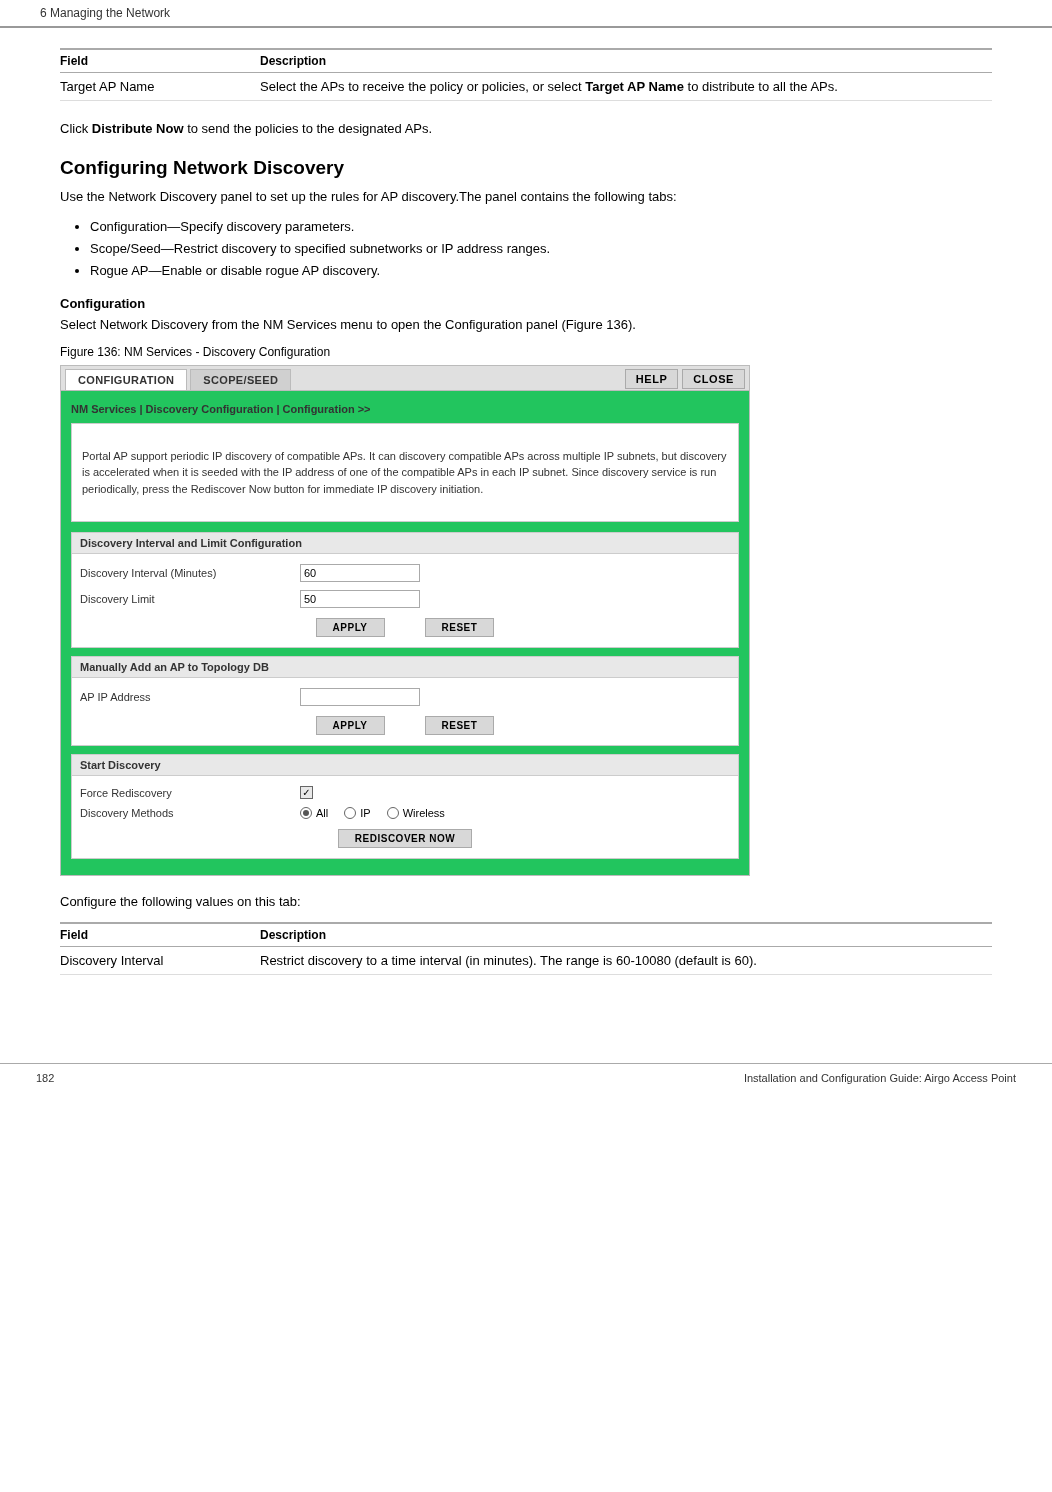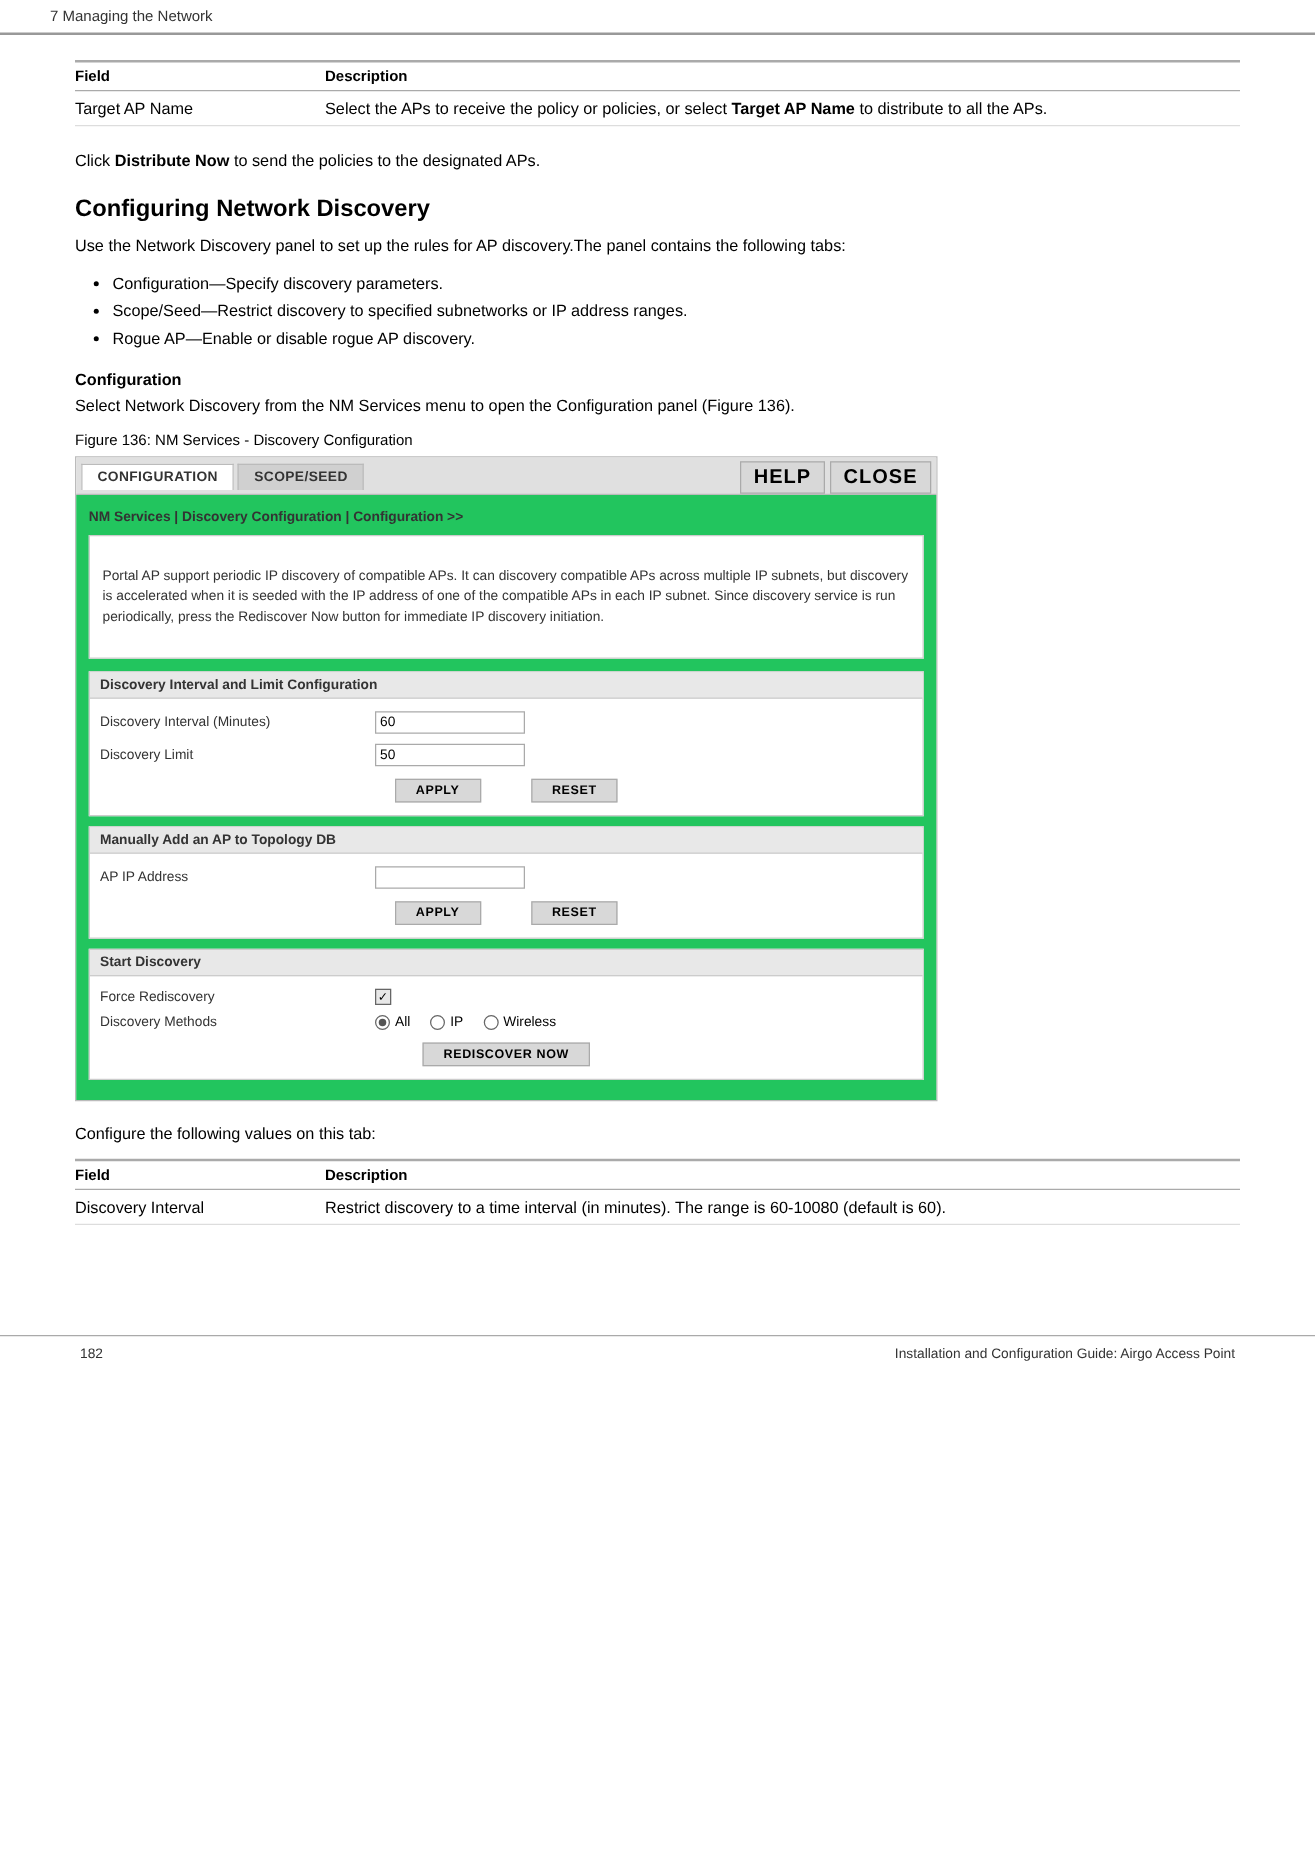--- a/index.html
+++ b/index.html
@@ -105,21 +105,21 @@
     }
     .panel-tab.active {
       background: #fff;
       z-index: 1;
     }
     .panel-tab-spacer {
       flex: 1;
     }
     .panel-btn {
       padding: 3px 10px;
-      font-size: 16px;
+      font-size: 11px;
       font-weight: bold;
       border: 1px solid #aaa;
       background: #d8d8d8;
       cursor: pointer;
       margin-left: 4px;
       color: #000;
       text-transform: uppercase;
       letter-spacing: 0.05em;
     }
     .panel-body {
@@ -224,34 +224,34 @@
       height: 13px;
       border: 1px solid #666;
       background: #e8e8e8;
       display: inline-flex;
       align-items: center;
       justify-content: center;
       font-size: 10px;
     }
     .page-footer {
       border-top: 1px solid #aaa;
-      padding: 8px 64px;
+      padding: 8px 36px;
       display: flex;
       justify-content: space-between;
       font-size: 11px;
       color: #333;
       margin-top: 30px;
     }
     b { font-weight: bold; }
   </style>
 </head>
 <body>
 
 <div class="page-header">
-  <span>7  Managing the Network</span>
+  <span>6  Managing the Network</span>
 </div>
 
 <div class="page-content">
 
   <div class="table-container">
     <table class="field-table">
       <thead>
         <tr>
           <th>Field</th>
           <th>Description</th>

